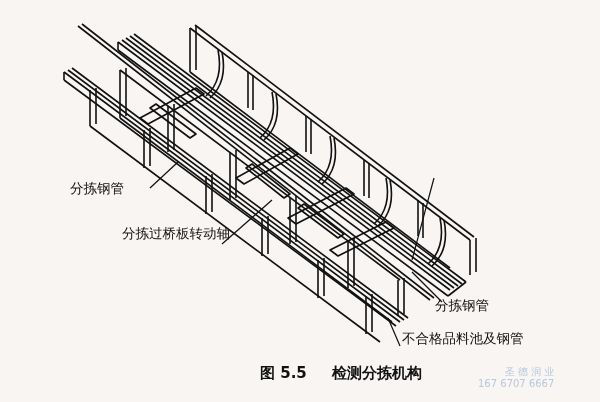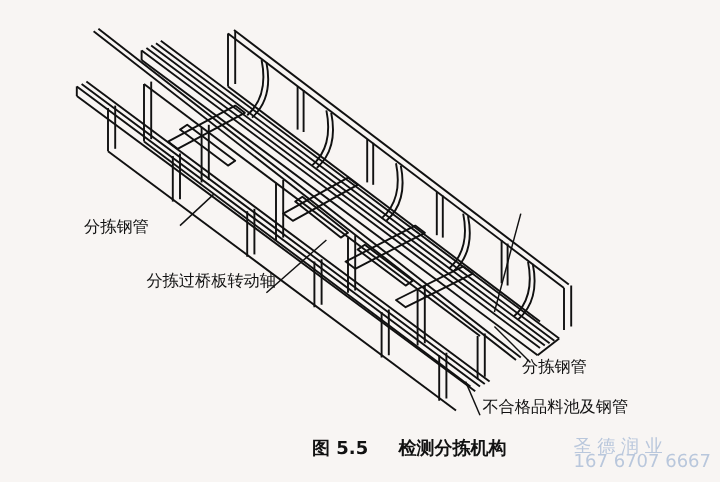--- a/index.html
+++ b/index.html
@@ -3,21 +3,21 @@
 <meta charset="utf-8">
 <style>
   html, body { margin: 0; padding: 0; }
   body { width: 600px; height: 402px; background: #f7f4f2; overflow: hidden; position: relative; font-family: "DejaVu Sans", sans-serif; }
   .page { position: absolute; left: 0; top: 0; width: 600px; height: 402px; background: #f8f5f3; }
   .ghost { position: absolute; left: 300px; color: #e6dcdc; font-size: 13px; letter-spacing: 2px; white-space: nowrap; }
   svg.drawing { position: absolute; left: 0; top: 0; }
   .label { position: absolute; font-size: 13.5px; color: #111; white-space: nowrap; font-family: "DejaVu Sans", sans-serif; }
   .caption { position: absolute; left: 228px; top: 364px; font-size: 15px; font-weight: bold; color: #111; white-space: nowrap; }
   .caption .num { margin-right: 20px; padding-left: 32px; }
-  .watermark { position: absolute; left: 478px; top: 366px; color: #b9c7dc; font-size: 15px; line-height: 12px; text-align: left; }
+  .watermark { position: absolute; left: 478px; top: 366px; color: #b9c7dc; font-size: 10px; line-height: 12px; text-align: right; }
 </style>
 </head>
 <body>
 
 <div class="page">
 
   <div class="ghost" style="top:2px;">　　　　　　　　　　　</div>
 
   <svg class="drawing" width="600" height="402" viewBox="0 0 600 402" fill="none" stroke="#111" stroke-width="1.6" stroke-linejoin="round">
 

